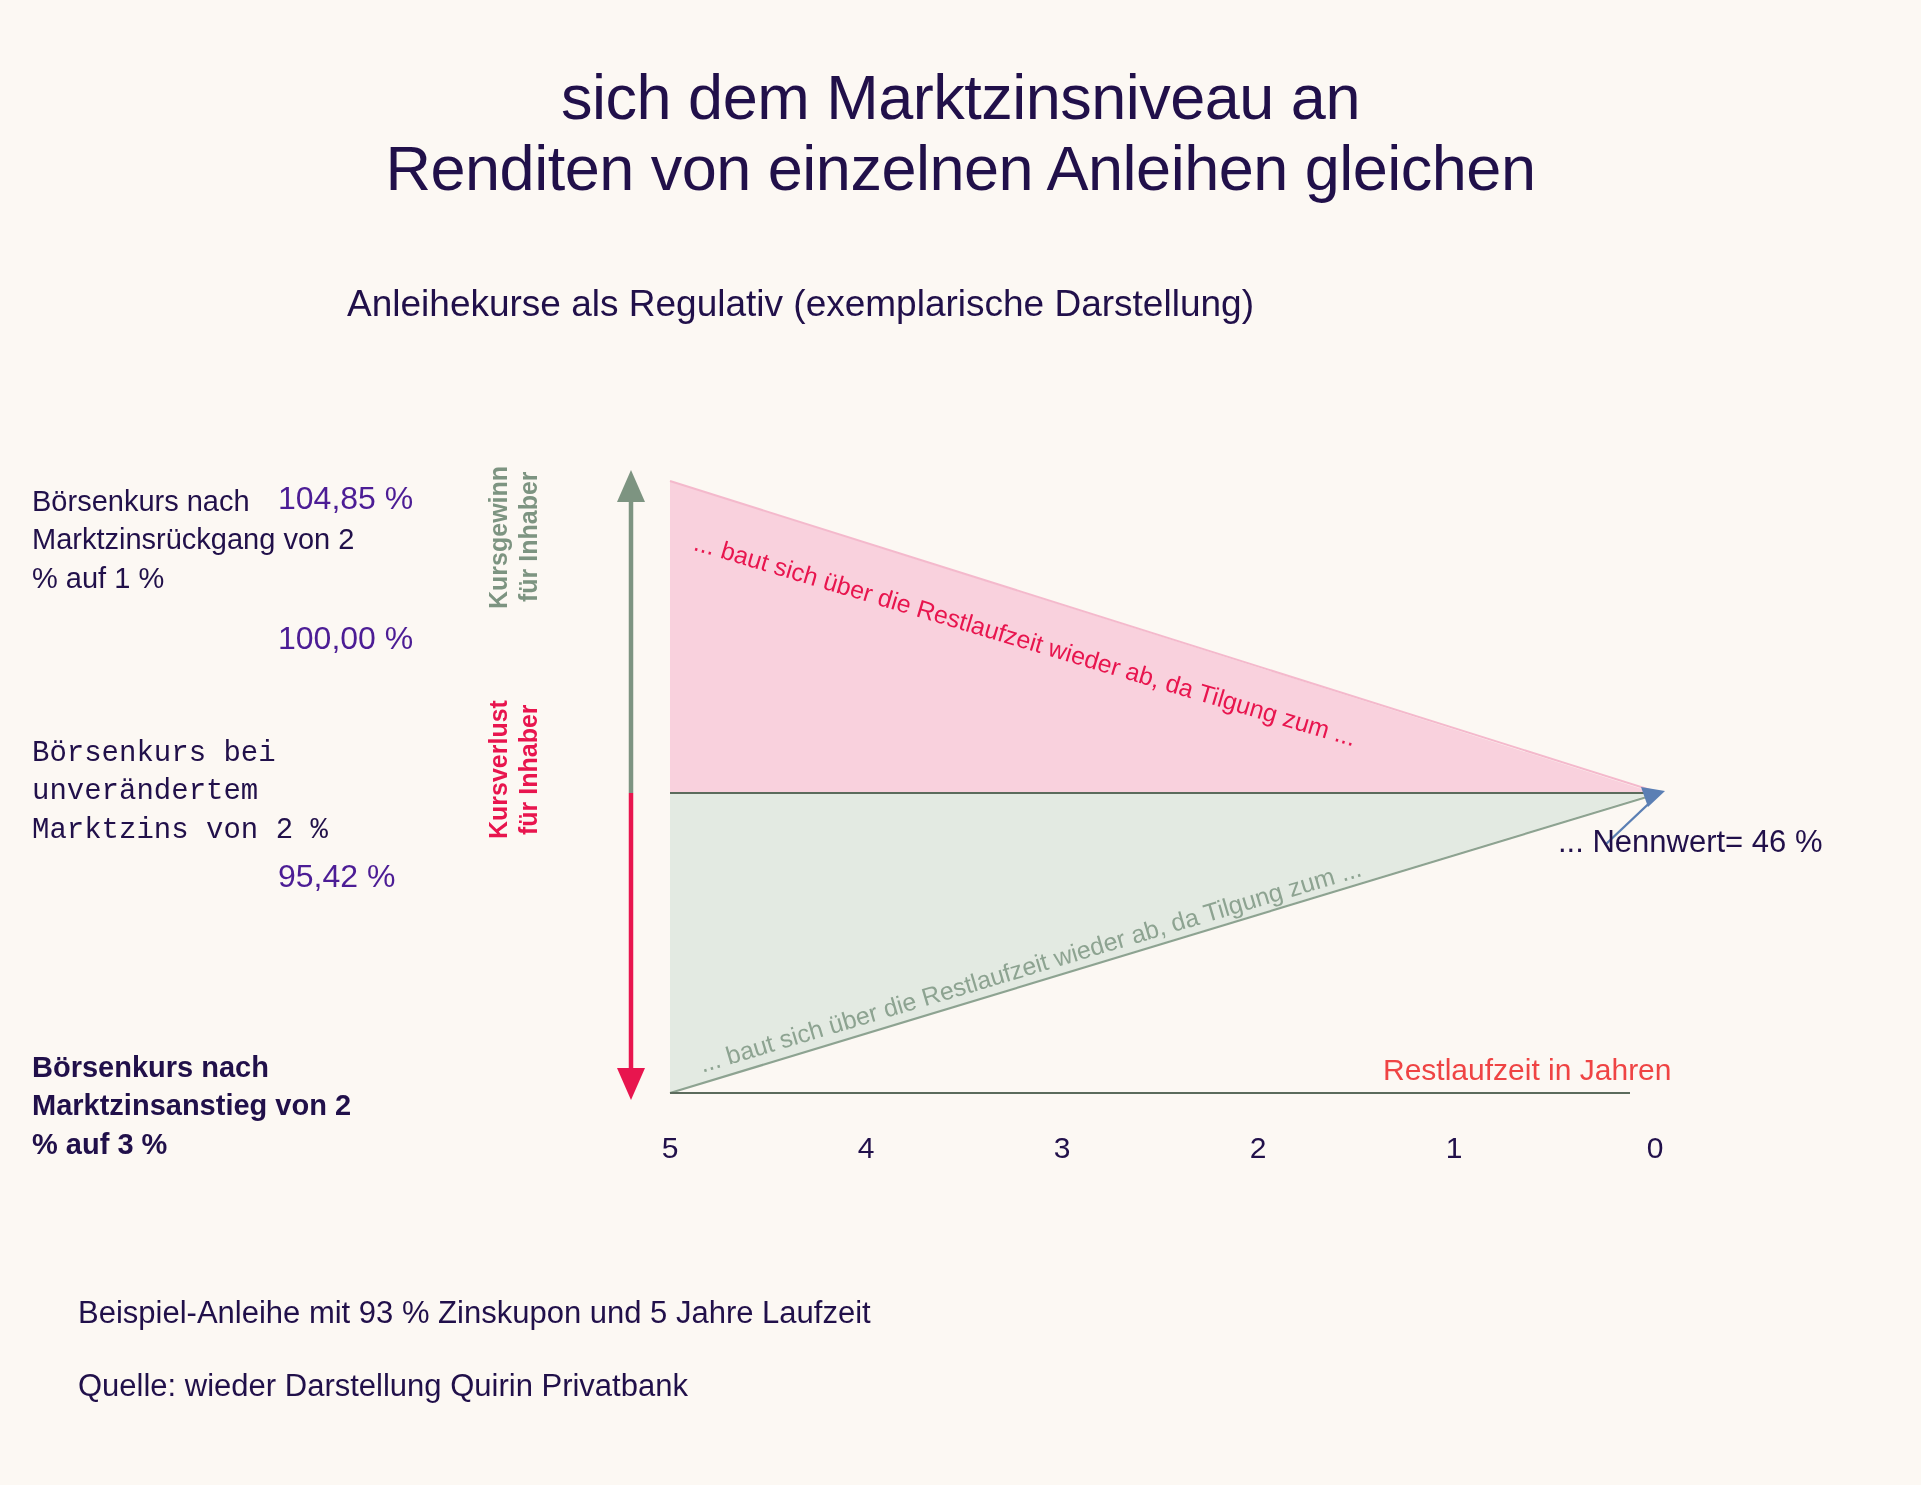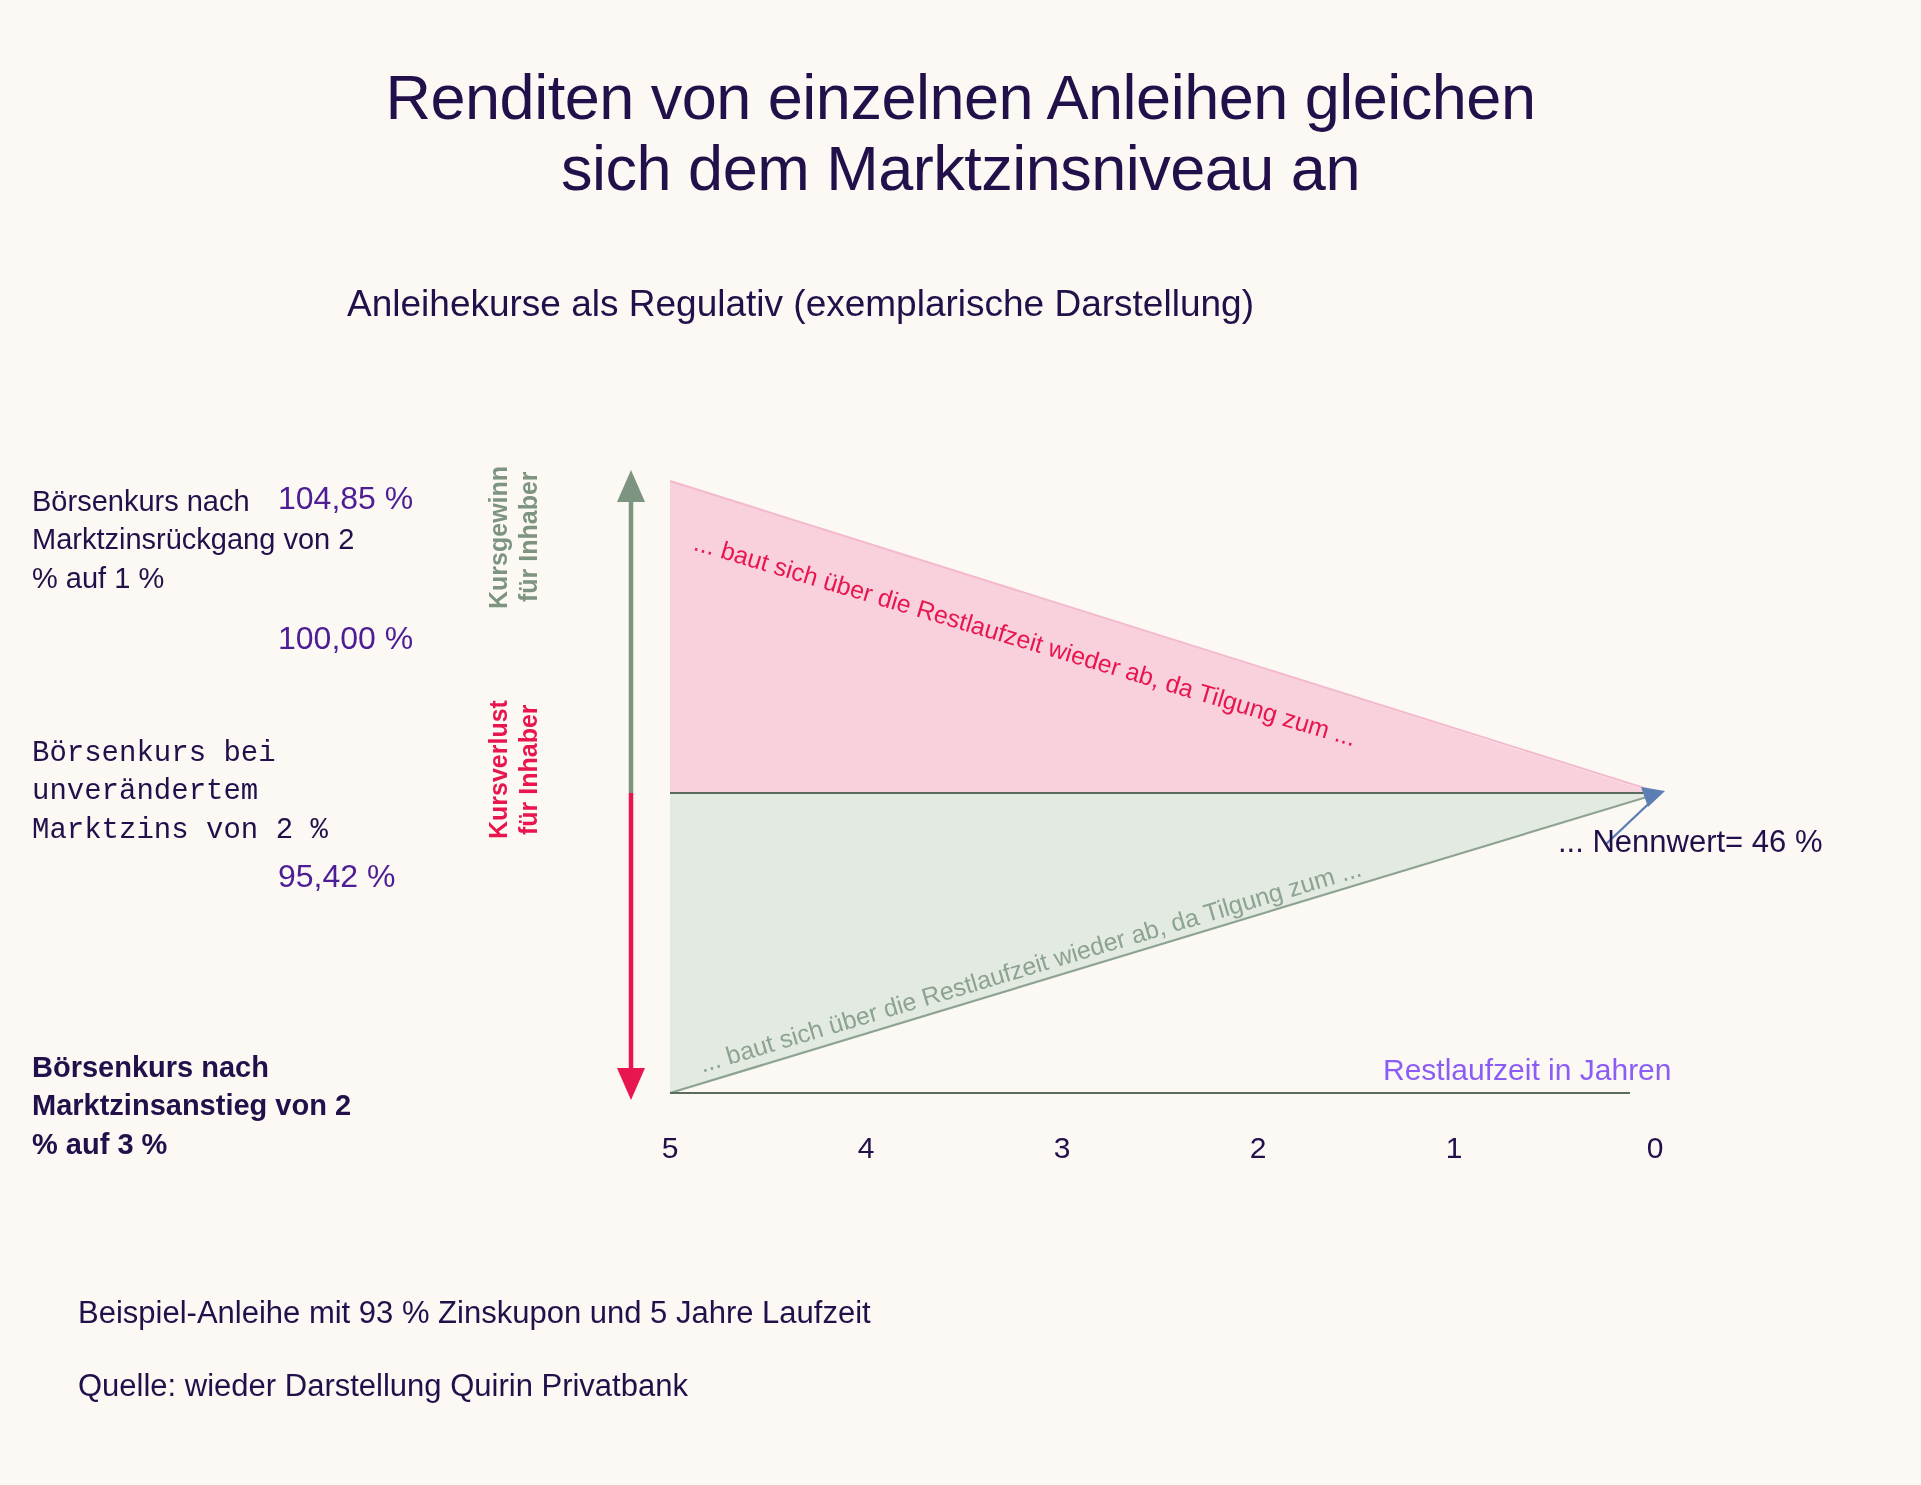--- a/index.html
+++ b/index.html
@@ -119,21 +119,21 @@
     font-size: 31px;
     color: #21104A;
     white-space: nowrap;
   }
 
   
   #xaxis-title {
     position: absolute;
     left: 1383px; top: 1053px;
     font-size: 30px;
-    color: #8b5cf6;
+    color: #ef4444;
     white-space: nowrap;
   }
   .xtick {
     position: absolute;
     top: 1131px;
     width: 80px;
     margin-left: -40px;
     text-align: center;
     font-size: 30px;
     color: #21104A;
@@ -147,22 +147,22 @@
     color: #21104A;
     white-space: nowrap;
   }
   #foot-1 { top: 1295px; }
   #foot-2 { top: 1368px; }
 </style>
 </head>
 <body>
 
 <div id="title">
+  <div>sich dem Marktzinsniveau an</div>
   <div>Renditen von einzelnen Anleihen gleichen</div>
-  <div>sich dem Marktzinsniveau an</div>
 </div>
 <div id="subtitle">Anleihekurse als Regulativ (exemplarische Darstellung)</div>
 
 <div class="side-label" id="label-rise">Börsenkurs nach Marktzinsrückgang von 2 % auf 1 %</div>
 <div class="side-label" id="label-flat">Börsenkurs bei unverändertem Marktzins von 2 %</div>
 <div class="side-label" id="label-fall">Börsenkurs nach Marktzinsanstieg von 2 % auf 3 %</div>
 
 <div class="val-label" id="val-top">104,85 %</div>
 <div class="val-label" id="val-mid">100,00 %</div>
 <div class="val-label" id="val-bottom">95,42 %</div>

